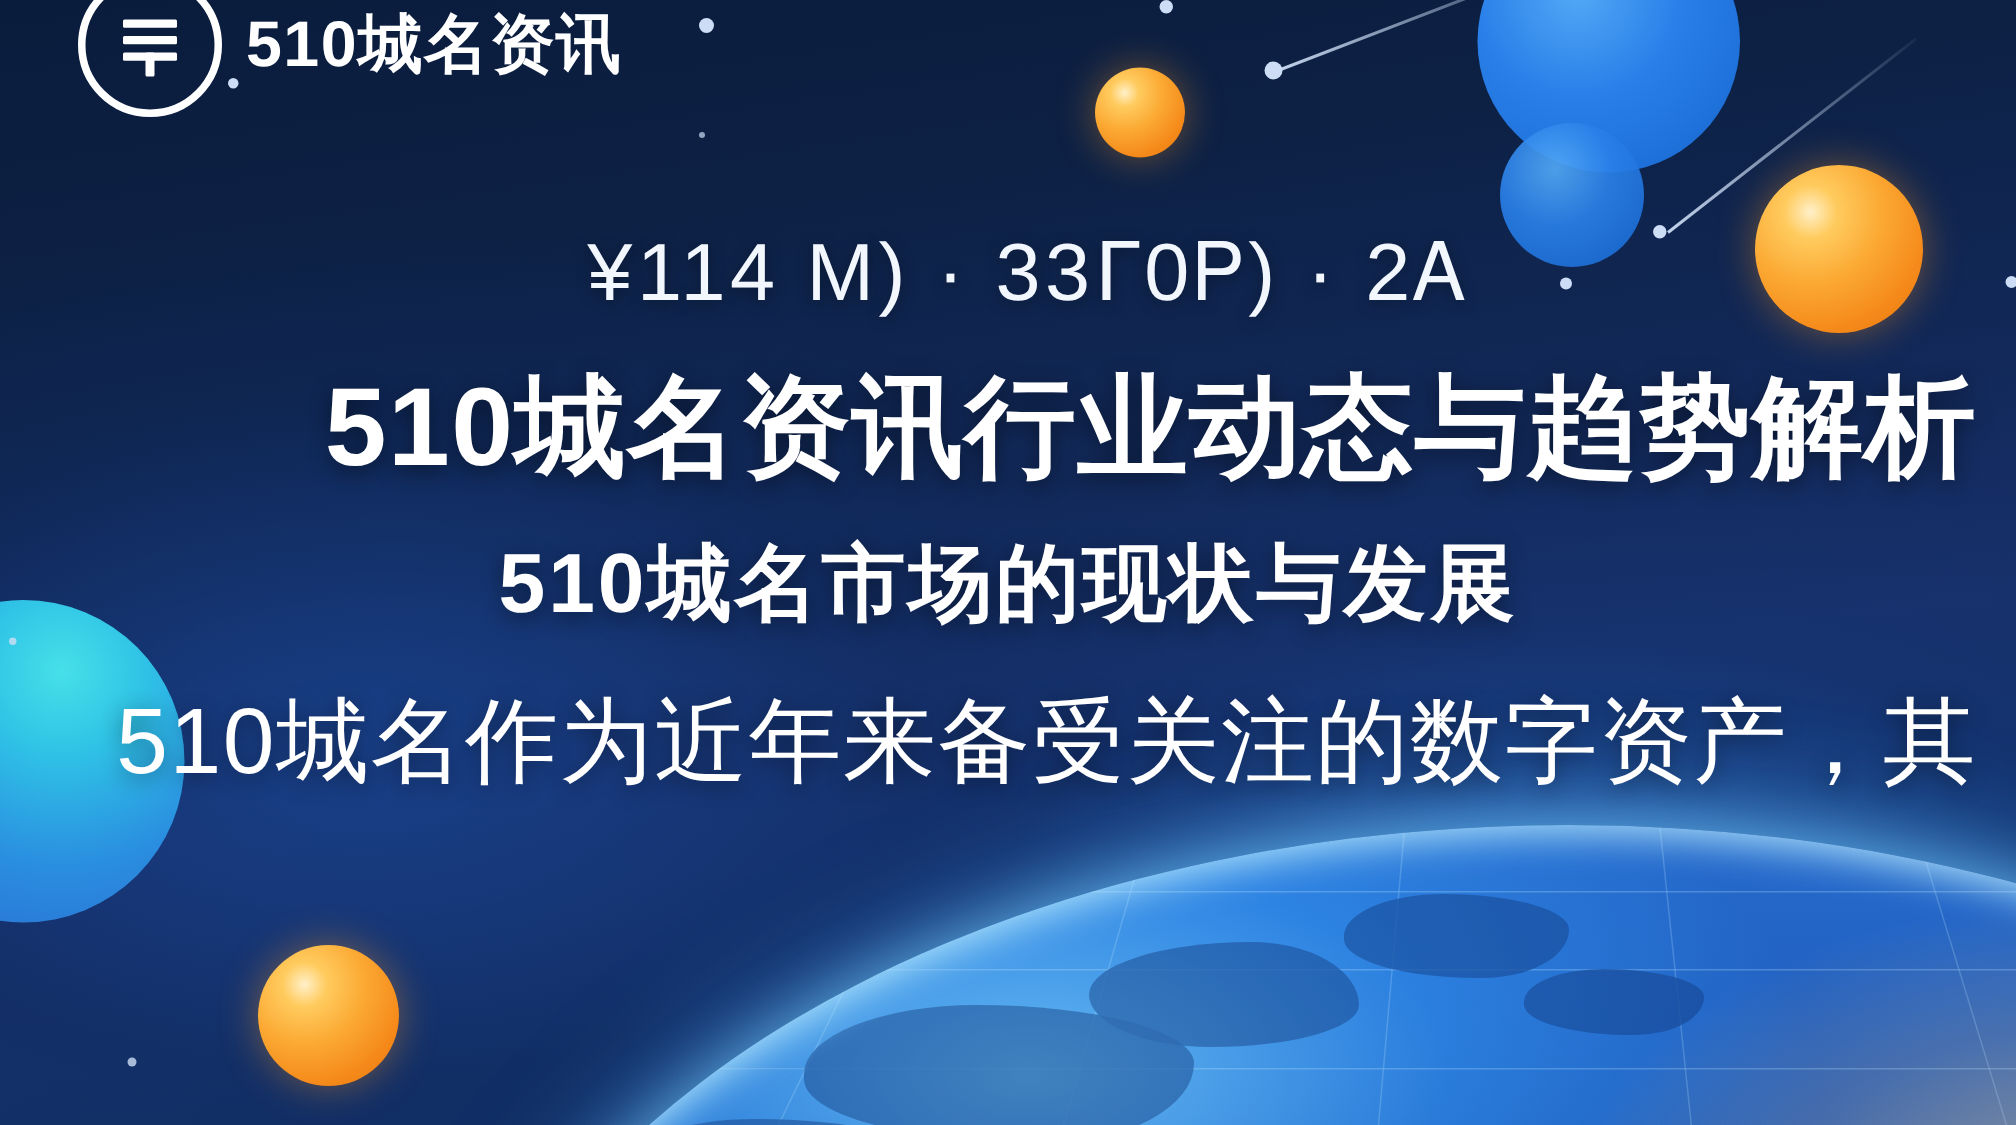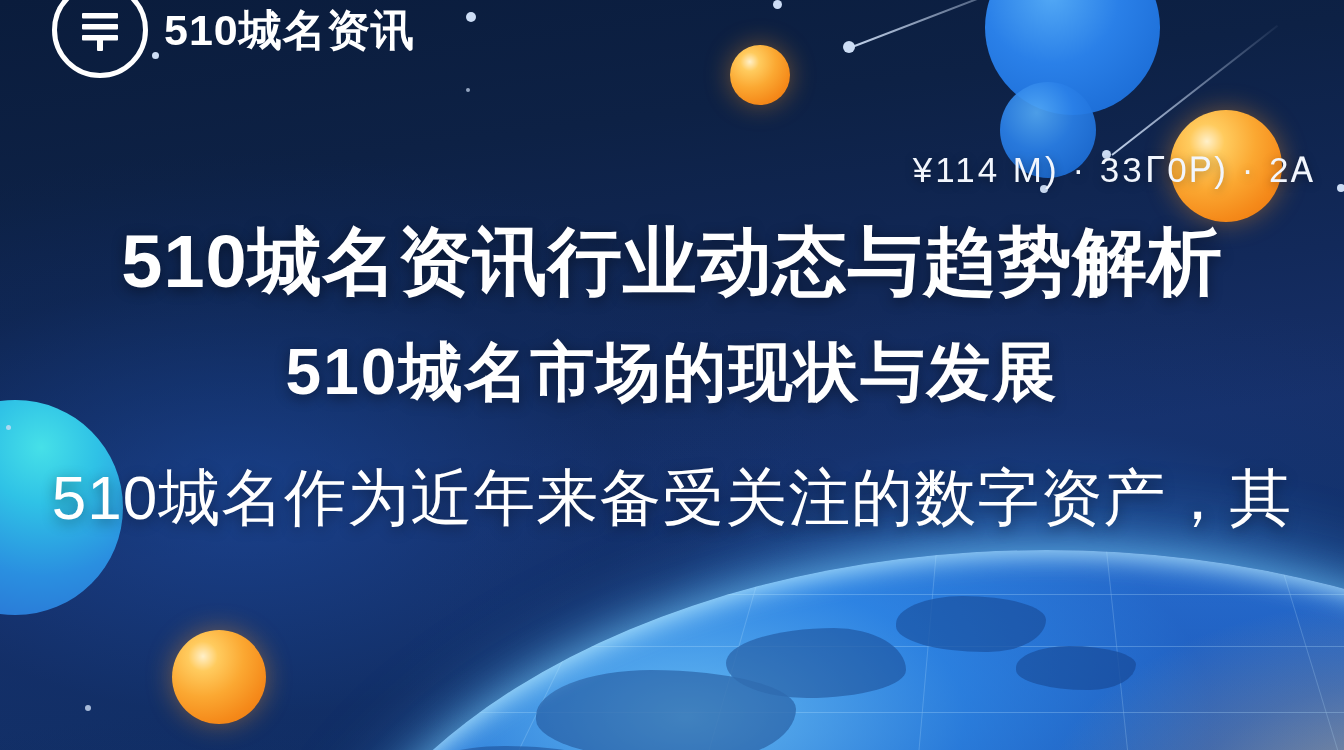--- a/index.html
+++ b/index.html
@@ -133,55 +133,57 @@
   }
 
   
   .content {
     position: absolute;
     left: 0; right: 0; top: 150px;
     padding: 0 26px;
     text-align: center;
   }
   .meta-line {
-    font-size: 35px;
+    font-size: 54px;
     font-weight: 400;
     color: #f2f6fd;
     letter-spacing: 3px;
     white-space: nowrap;
-    text-align: right;
+    text-align: center;
     padding-left: 30px;
     text-shadow: 0 2px 10px rgba(0,0,0,0.35);
   }
   .headline-1 {
     margin-top: 22px;
     font-size: 74px;
     font-weight: 700;
     color: #ffffff;
     letter-spacing: 1px;
     white-space: nowrap;
     text-shadow: 0 3px 14px rgba(0,0,0,0.45);
+    text-align: right;
   }
   .headline-2 {
     margin-top: 16px;
-    font-size: 64px;
+    font-size: 56px;
     font-weight: 700;
     color: #ffffff;
     letter-spacing: 2px;
     white-space: nowrap;
     text-shadow: 0 3px 14px rgba(0,0,0,0.45);
   }
   .subline {
-    margin-top: 40px;
+    margin-top: 24px;
     font-size: 62px;
     font-weight: 400;
     color: #ffffff;
     letter-spacing: 1px;
     white-space: nowrap;
     text-shadow: 0 3px 14px rgba(0,0,0,0.42);
+    text-align: right;
   }
 </style>
 </head>
 <body>
 
 <div id="poster">
 
   <div class="deco globe-wrap">
     <div class="globe-body"></div>
     <div class="globe-grid">

